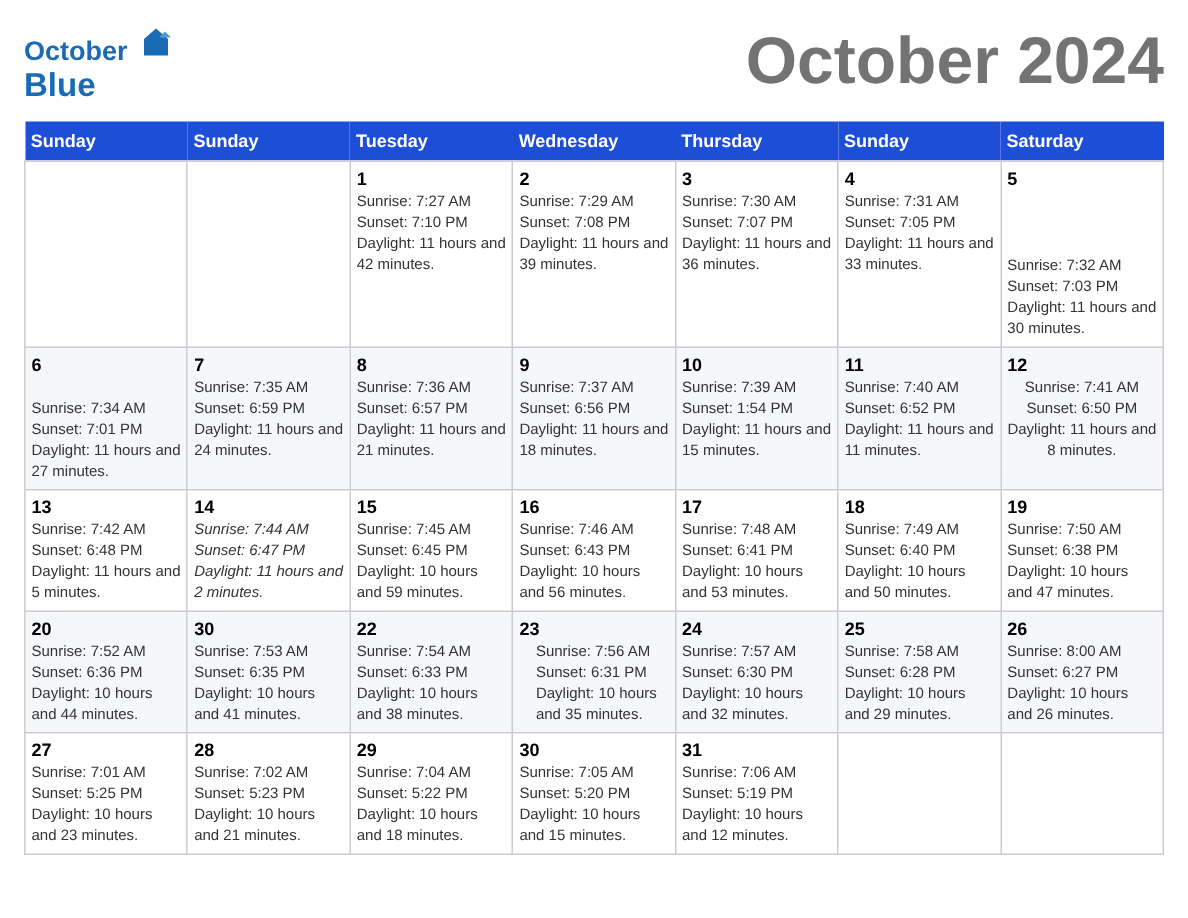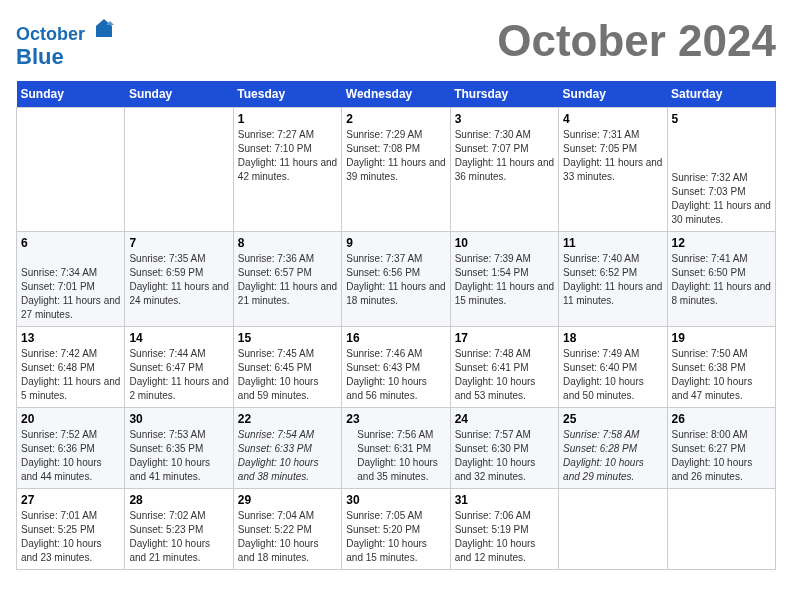--- a/index.html
+++ b/index.html
@@ -185,35 +185,35 @@
 Daylight: 11 hours and 15 minutes.</div>
         </td>
         <td>
           <span class="day-number">11</span>
           <div class="day-info" style="white-space: pre-line;">Sunrise: 7:40 AM
 Sunset: 6:52 PM
 Daylight: 11 hours and 11 minutes.</div>
         </td>
         <td>
           <span class="day-number">12</span>
-          <div class="day-info" style="white-space: pre-line;">Sunrise: 7:41 AM
+          <div class="day-info" style="white-space: pre-line; text-align: center;">Sunrise: 7:41 AM
 Sunset: 6:50 PM
 Daylight: 11 hours and 8 minutes.</div>
         </td>
       </tr>
       <tr>
         <td>
           <span class="day-number">13</span>
           <div class="day-info" style="white-space: pre-line;">Sunrise: 7:42 AM
 Sunset: 6:48 PM
 Daylight: 11 hours and 5 minutes.</div>
         </td>
         <td>
           <span class="day-number">14</span>
-          <div class="day-info" style="white-space: pre-line;">Sunrise: 7:44 AM
+          <div class="day-info" style="white-space: pre-line; font-style: italic;">Sunrise: 7:44 AM
 Sunset: 6:47 PM
 Daylight: 11 hours and 2 minutes.</div>
         </td>
         <td>
           <span class="day-number">15</span>
           <div class="day-info" style="white-space: pre-line;">Sunrise: 7:45 AM
 Sunset: 6:45 PM
 Daylight: 10 hours and 59 minutes.</div>
         </td>
         <td>
@@ -249,39 +249,39 @@
 Daylight: 10 hours and 44 minutes.</div>
         </td>
         <td>
           <span class="day-number">30</span>
           <div class="day-info" style="white-space: pre-line;">Sunrise: 7:53 AM
 Sunset: 6:35 PM
 Daylight: 10 hours and 41 minutes.</div>
         </td>
         <td>
           <span class="day-number">22</span>
-          <div class="day-info" style="white-space: pre-line; font-style: italic;">Sunrise: 7:54 AM
+          <div class="day-info" style="white-space: pre-line;">Sunrise: 7:54 AM
 Sunset: 6:33 PM
 Daylight: 10 hours and 38 minutes.</div>
         </td>
         <td>
           <span class="day-number">23</span>
           <div class="day-info" style="white-space: pre-line; margin-left: 11px;">Sunrise: 7:56 AM
 Sunset: 6:31 PM
 Daylight: 10 hours and 35 minutes.</div>
         </td>
         <td>
           <span class="day-number">24</span>
           <div class="day-info" style="white-space: pre-line;">Sunrise: 7:57 AM
 Sunset: 6:30 PM
 Daylight: 10 hours and 32 minutes.</div>
         </td>
         <td>
           <span class="day-number">25</span>
-          <div class="day-info" style="white-space: pre-line; font-style: italic;">Sunrise: 7:58 AM
+          <div class="day-info" style="white-space: pre-line;">Sunrise: 7:58 AM
 Sunset: 6:28 PM
 Daylight: 10 hours and 29 minutes.</div>
         </td>
         <td>
           <span class="day-number">26</span>
           <div class="day-info" style="white-space: pre-line;">Sunrise: 8:00 AM
 Sunset: 6:27 PM
 Daylight: 10 hours and 26 minutes.</div>
         </td>
       </tr>

